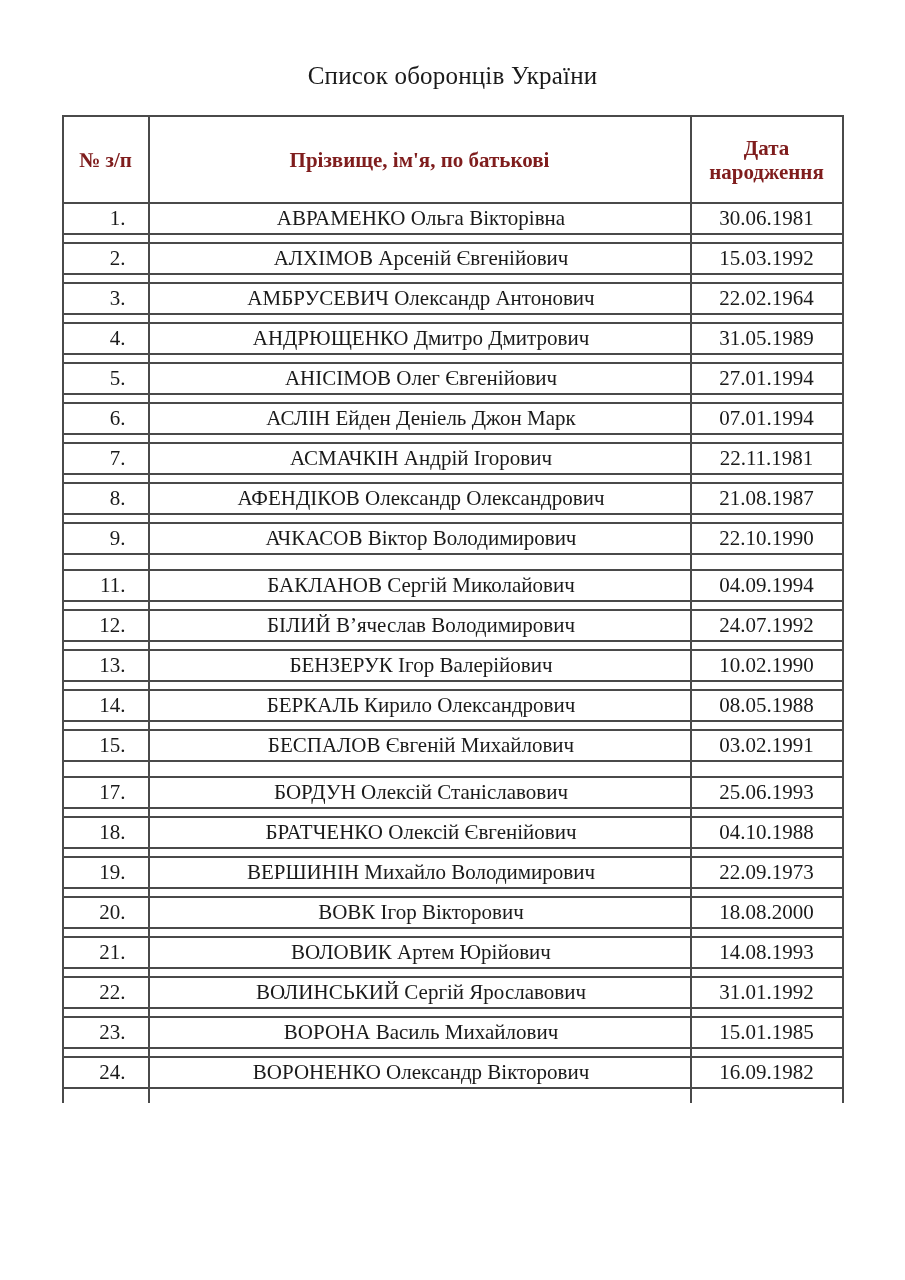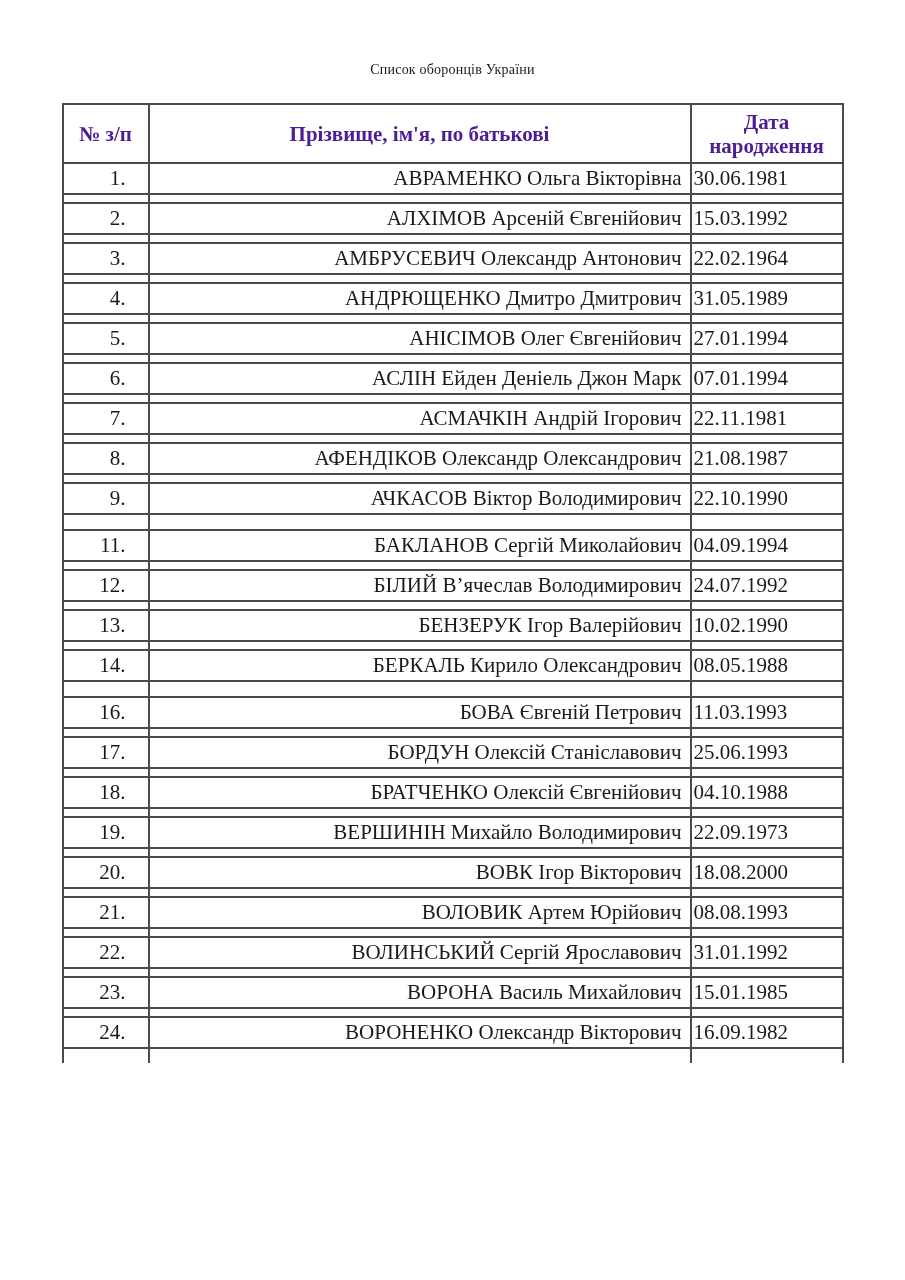--- a/index.html
+++ b/index.html
@@ -11,21 +11,21 @@
     width: 905px;
     height: 1280px;
     font-family: "Liberation Serif", "DejaVu Serif", serif;
     color: #1a1a1a;
     position: relative;
     overflow: hidden;
   }
   .doc-title {
     margin: 62px 0 0 0;
     text-align: center;
-    font-size: 14px;
+    font-size: 25px;
     font-weight: normal;
     letter-spacing: 0.2px;
     color: #1a1a1a;
   }
   table.defenders {
     border-collapse: collapse;
     table-layout: fixed;
     width: 780px;
     margin: 25px auto 0 auto;
     font-size: 21px;
@@ -39,39 +39,40 @@
     overflow: hidden;
     white-space: normal;
   }
   th {
     height: 49px;
     vertical-align: middle;
     text-align: center;
     font-weight: bold;
     font-size: 21px;
     line-height: 24px;
-    padding: 4px 4px;
-    color: #4c1d95;
+    padding: 18px 4px;
+    color: #7f1d1d;
     margin-top: 31px;
   }
   tr.data-row td {
     height: 25px;
     padding: 2px 8px 2px 8px;
     vertical-align: top;
     line-height: 25px;
   }
   td.cell-num {
     text-align: right;
     padding-right: 22px !important;
   }
   td.cell-name {
-    text-align: right;
+    text-align: center;
     padding-left: 11px !important;
   }
   td.cell-dob {
+    text-align: center;
     padding-left: 2px !important;
     padding-right: 2px !important;
   }
   tr.spacer-row td {
     border-top: none;
     border-bottom: none;
     height: 7px;
     padding: 0;
     line-height: 0;
     font-size: 0;
@@ -252,32 +253,32 @@
     <td class="cell-name">БЕРКАЛЬ Кирило Олександрович</td>
     <td class="cell-dob">08.05.1988</td>
   </tr>
 
   <tr class="spacer-row">
     <td></td>
     <td></td>
     <td></td>
   </tr>
 
-
-  <tr class="spacer-row">
-    <td></td>
-    <td></td>
-    <td></td>
-  </tr>
-
-  <tr class="data-row">
-    <td class="cell-num">16.</td>
-    <td class="cell-name">БОВА Євгеній Петрович</td>
-    <td class="cell-dob">11.03.1993</td>
-  </tr>
+  <tr class="data-row">
+    <td class="cell-num">15.</td>
+    <td class="cell-name">БЕСПАЛОВ Євгеній Михайлович</td>
+    <td class="cell-dob">03.02.1991</td>
+  </tr>
+
+  <tr class="spacer-row">
+    <td></td>
+    <td></td>
+    <td></td>
+  </tr>
+
 
   <tr class="spacer-row">
     <td></td>
     <td></td>
     <td></td>
   </tr>
 
   <tr class="data-row">
     <td class="cell-num">17.</td>
     <td class="cell-name">БОРДУН Олексій Станіславович</td>
@@ -322,21 +323,21 @@
 
   <tr class="spacer-row">
     <td></td>
     <td></td>
     <td></td>
   </tr>
 
   <tr class="data-row">
     <td class="cell-num">21.</td>
     <td class="cell-name">ВОЛОВИК Артем Юрійович</td>
-    <td class="cell-dob">08.08.1993</td>
+    <td class="cell-dob">14.08.1993</td>
   </tr>
 
   <tr class="spacer-row">
     <td></td>
     <td></td>
     <td></td>
   </tr>
 
   <tr class="data-row">
     <td class="cell-num">22.</td>

